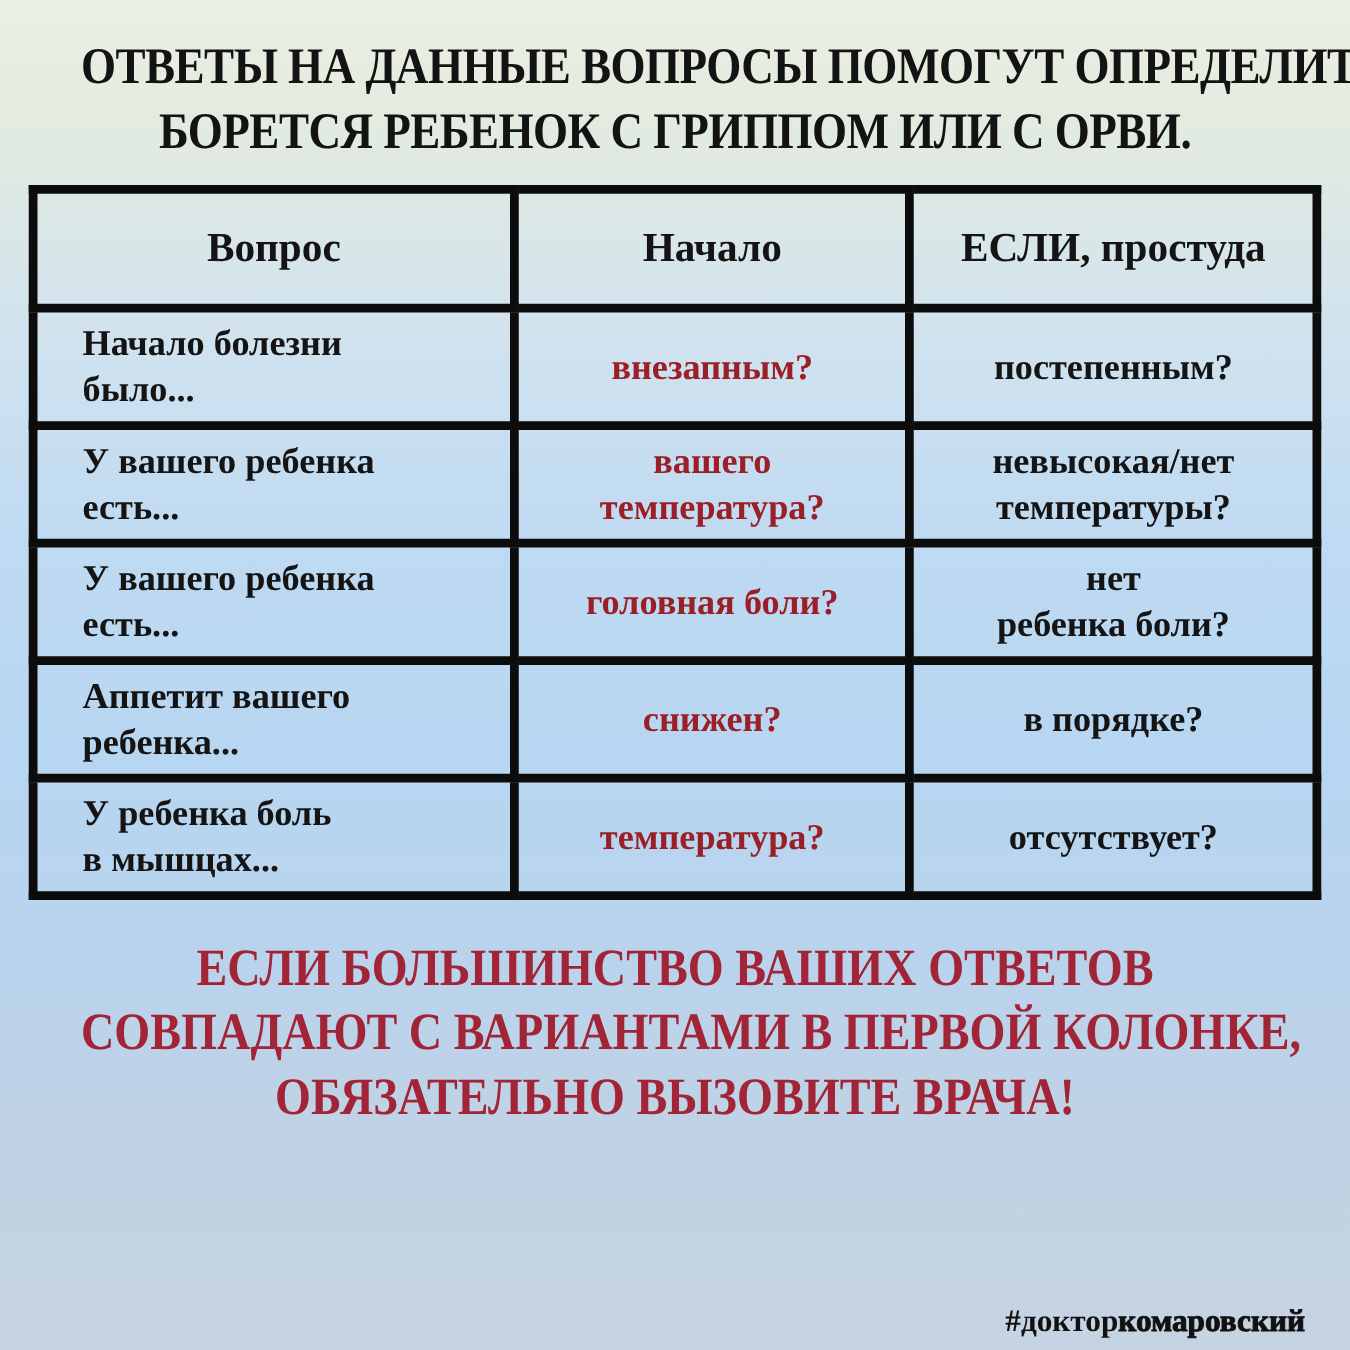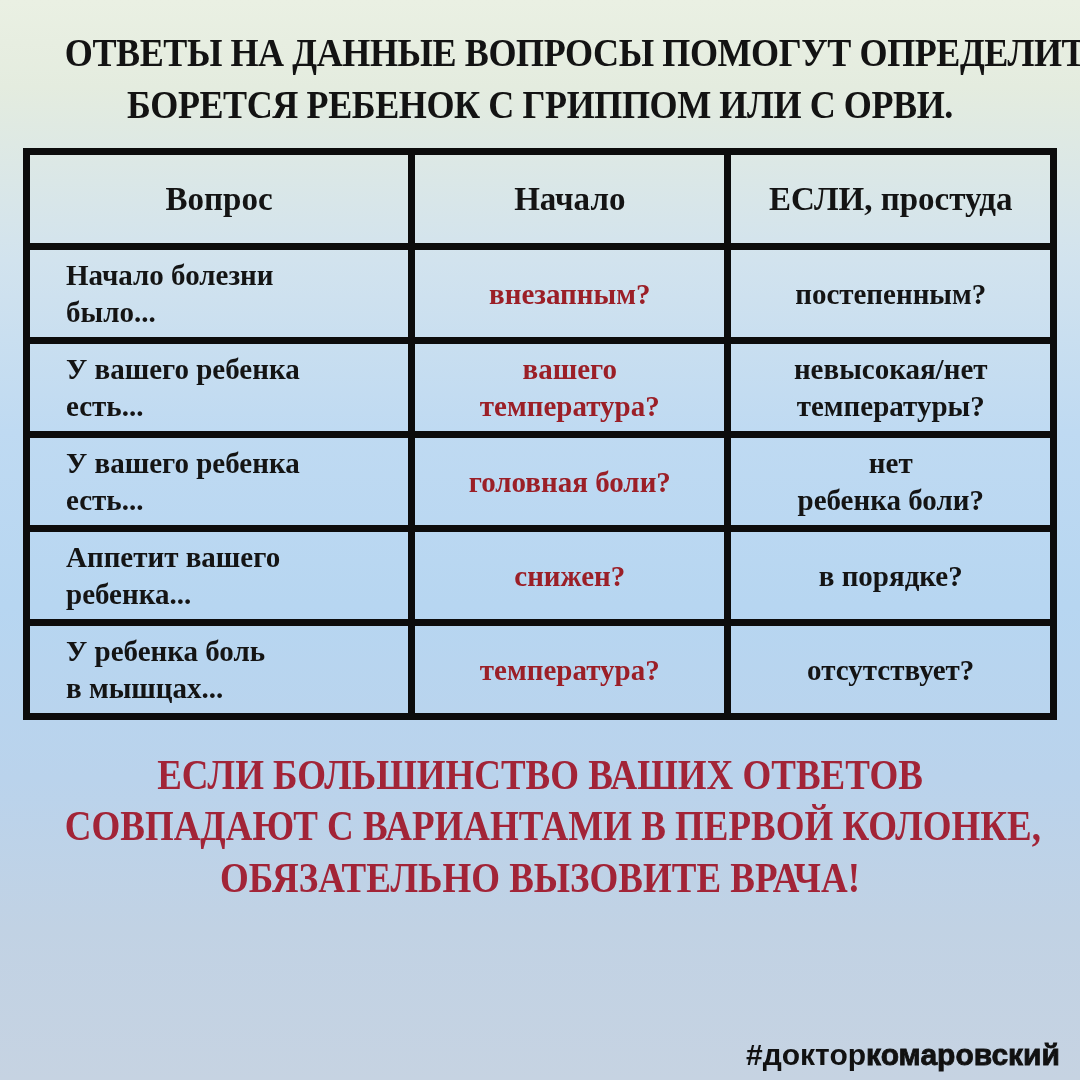--- a/index.html
+++ b/index.html
@@ -90,24 +90,24 @@
   }
   .footer .line {
     white-space: nowrap;
     transform: scaleX(0.88);
     transform-origin: 50% 50%;
   }
 
   
   .hashtag {
     position: absolute;
-    right: 20px;
+    right: 36px;
     bottom: 8px;
-    font-family: Liberation Sans, sans-serif;
-    font-size: 30px;
+    font-family: Liberation Serif, serif;
+    font-size: 25px;
     font-weight: bold;
     color: #111111;
   }
   .hashtag .heavy {
     -webkit-text-stroke: 0.8px #111111;
   }
 </style>
 </head>
 <body>
 

